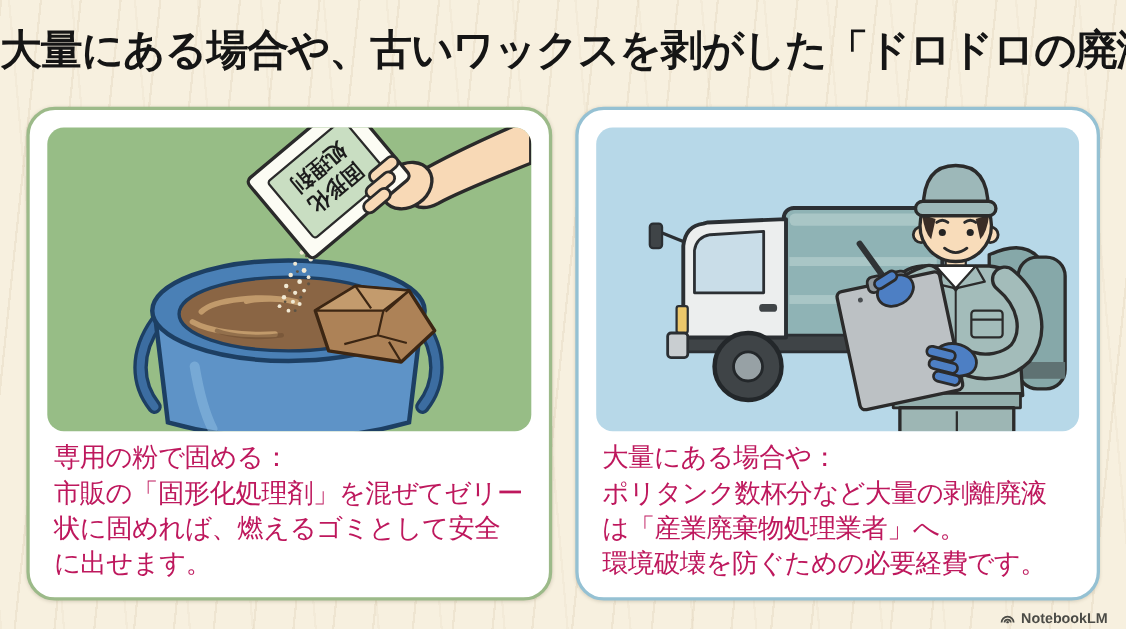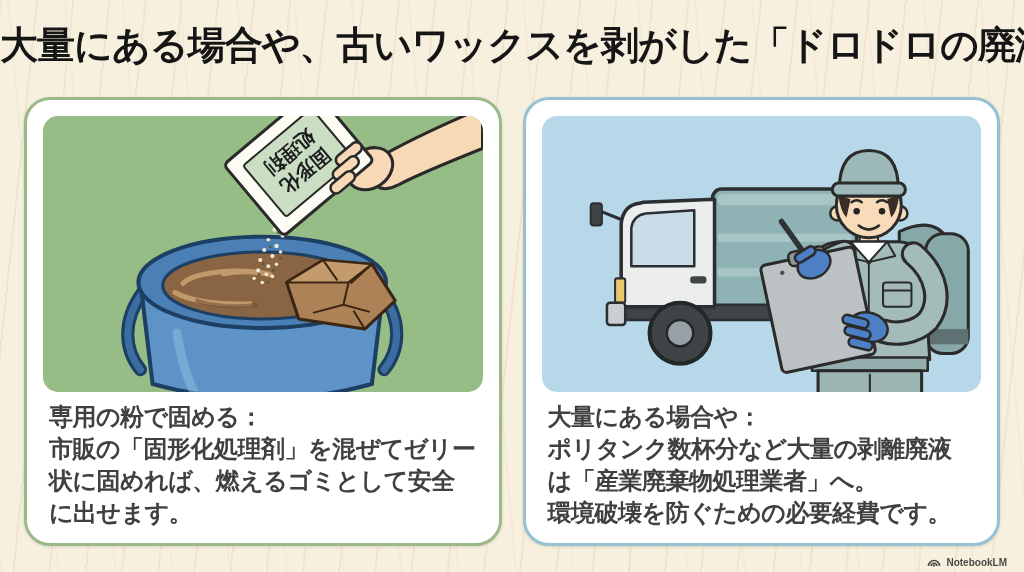--- a/index.html
+++ b/index.html
@@ -49,30 +49,30 @@
     border-radius:15px;
     overflow:hidden;
   }
   .illus.green{background:#97bd86;}
   .illus.blue{background:#b7d8e8;}
   .illus svg{display:block;width:100%;height:100%;}
   .caption{
     margin:9px 18px 0 22px;
     font-size:24px;
     line-height:1.33;
-    font-weight:700;
+    font-weight:400;
     letter-spacing:-0.5px;
-    color:#404040;
+    color:#be185d;
     white-space:pre-line;
   }
   .watermark{
     position:absolute;
     right:17px;bottom:3px;
     display:flex;align-items:center;gap:5px;
-    font-size:10px;
+    font-size:13px;
     font-weight:700;
     color:#4b4b46;
   }
   .watermark svg{display:block;}
 </style>
 </head>
 <body>
 
 <div class="stage">
 

